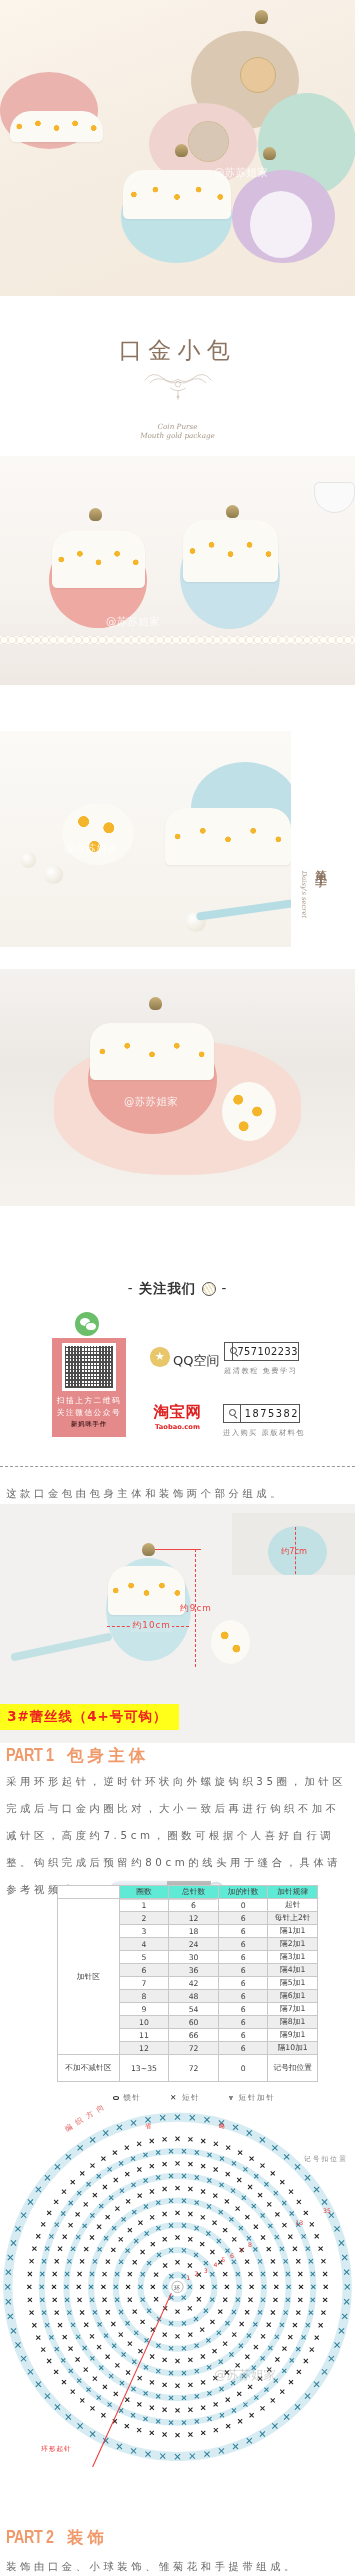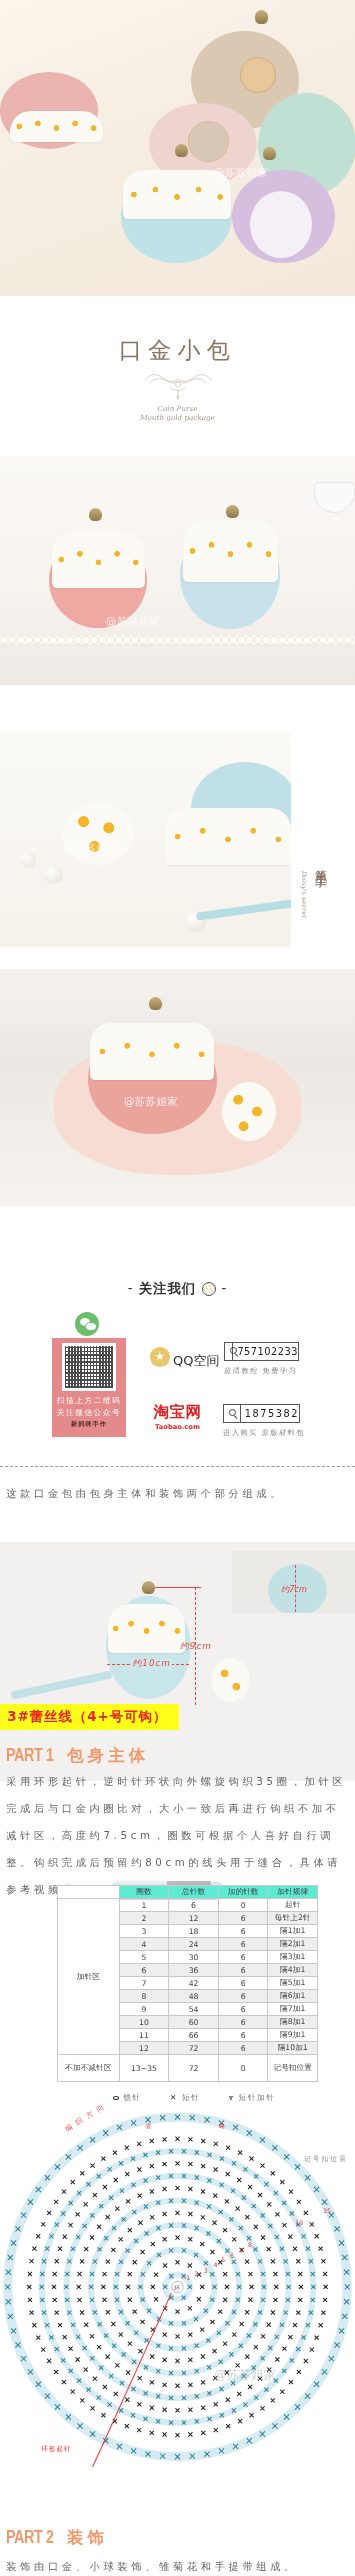--- a/index.html
+++ b/index.html
@@ -120,21 +120,21 @@
       <g fill="none" stroke="#b8a898" stroke-width="1">
         <path d="M5 20 Q20 0 40 15 Q55 28 70 18 Q85 28 100 15 Q120 0 135 20"></path>
         <path d="M15 25 Q30 10 50 22 Q60 28 70 22 Q80 28 90 22 Q110 10 125 25"></path>
         <circle cx="70" cy="28" r="5"></circle>
         <path d="M55 35 Q70 45 85 35"></path>
         <path d="M70 40 L70 58"></path>
         <circle cx="70" cy="52" r="2"></circle>
       </g>
     </svg>
   </div>
-  <div class="title-en" style="margin-top:3px;">Coin Purse</div>
+  <div class="title-en" style="margin-top:21px;">Coin Purse</div>
   <div class="title-en">Mouth gold package</div>
 </div>
 
 <div class="photo" style="top:456px;height:229px;background:linear-gradient(180deg,#fbf9f6 0%,#f6f2ee 60%,#efe9e4 100%);">
   <div class="blob" style="left:314px;top:26px;width:41px;height:31px;background:#fafafa;border:0.5px solid #e5e5e5;border-radius:5.2px 5.2px 20.6px 20.6px;"></div>
   <div class="blob" style="left:49px;top:77px;width:98px;height:95px;background:#eeaaa2;"></div>
   <div class="daisy-row" style="left:52px;top:75px;width:93px;height:57px;"></div>
   <div class="clasp" style="left:89px;top:52px;"></div>
   <div class="blob" style="left:180px;top:67px;width:100px;height:106px;background:#c7e2ea;"></div>
   <div class="daisy-row" style="left:183px;top:64px;width:95px;height:62px;"></div>
@@ -195,21 +195,21 @@
 <div class="search-box" style="left:223px;top:1404px;width:77px;">
   <div class="mag"></div>
   <span class="num" style="letter-spacing:1.5px;">1875382</span>
 </div>
 <div class="search-caption" style="left:223px;top:1428px;">进入购买 原版材料包</div>
 
 <div class="dashed-line" style="top:1466px;"></div>
 
 <div class="para" style="top:1480px;">这款口金包由包身主体和装饰两个部分组成。</div>
 
-<div class="photo" style="top:1542px;height:239px;background:#f2f1ef;font-style:italic;">
+<div class="photo" style="top:1504px;height:239px;background:#f2f1ef;">
   <div style="position:absolute;left:232px;top:8.8px;width:124px;height:62px;background:#eceae7;overflow:hidden;">
     <div class="blob" style="left:36px;top:13px;width:59px;height:52px;background:#c2e1e4;"></div>
     <div style="position:absolute;left:63px;top:14.4px;height:52px;border-left:0.8px dashed #e44;"></div>
     <div style="position:absolute;left:49px;top:33px;color:#e44;font-size:8.2px;">约7cm</div>
   </div>
   <div class="blob" style="left:106px;top:54px;width:85px;height:103px;background:#c8e5ea;"></div>
   <div class="daisy-row" style="left:108px;top:62px;width:77px;height:49px;"></div>
   <div class="clasp" style="left:142px;top:39px;"></div>
   <div style="position:absolute;left:10.3px;top:139px;width:103px;height:8.2px;border-radius:4.1px;background:#c2e1e4;transform:rotate(-12deg);"></div>
   <div class="blob" style="left:211px;top:116px;width:39px;height:44px;background:radial-gradient(circle at 35% 35%,#f5b52a 0 3.6px,transparent 4.1px),radial-gradient(circle at 65% 65%,#f5b52a 0 3.6px,transparent 4.1px),#fbfaf4;"></div>

